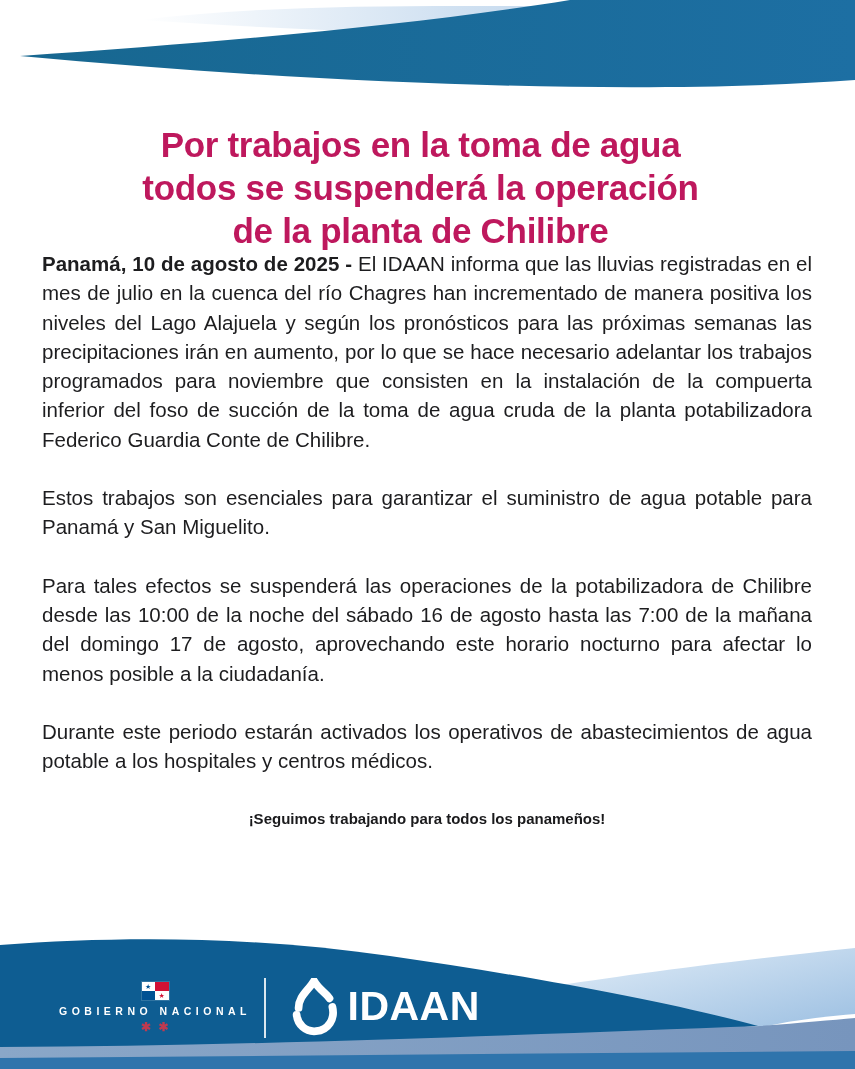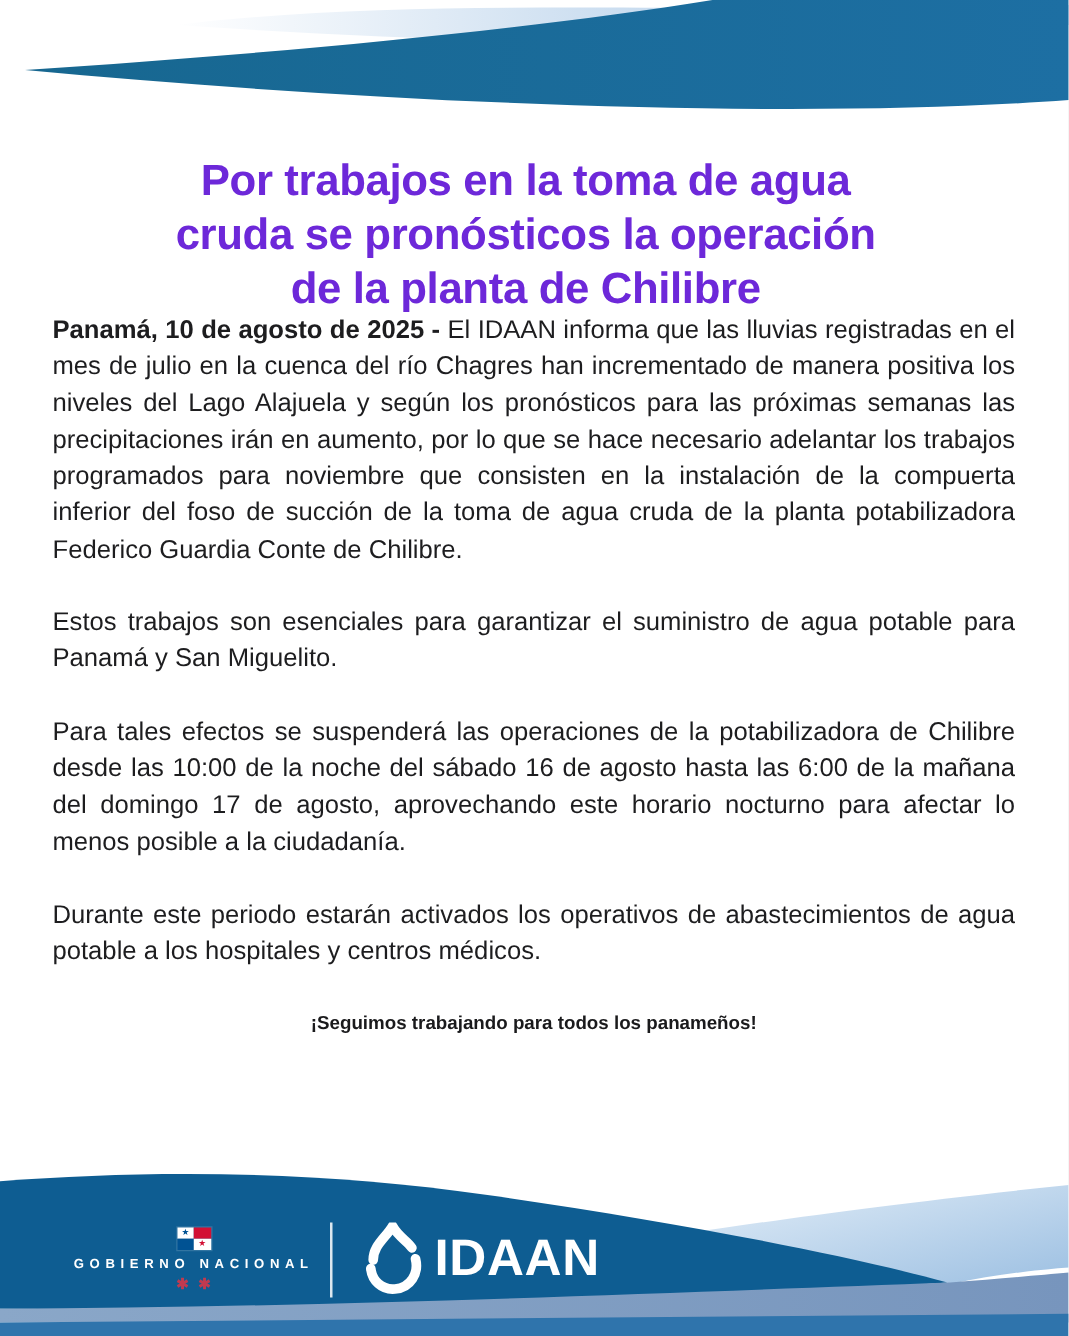--- a/index.html
+++ b/index.html
@@ -19,21 +19,21 @@
     width: 855px; height: 100px;
     display: block;
   }
   
   .title {
     position: absolute;
     top: 100px;
     left: 0;
     width: 841px;
     text-align: center;
-    color: #6d28d9;
+    color: #be185d;
     font-size: 35px;
     line-height: 43px;
     font-weight: 800;
     letter-spacing: -0.3px;
   }
   .title .tline { display: block; }
   
   .body-copy {
     position: absolute;
     top: 249px;
@@ -139,31 +139,31 @@
         <stop offset="0" stop-color="#176790"></stop>
         <stop offset="1" stop-color="#1d6fa3"></stop>
       </linearGradient>
     </defs>
     <path d="M140,20 C340,-4 560,12 855,4 L855,20 C640,42 380,36 140,20 Z" fill="url(#lightWaveGrad)"></path>
     <path d="M20,56 C230,42 420,24 570,0 L855,0 L855,80 C640,96 320,84 20,56 Z" fill="url(#darkWaveGrad)"></path>
   </svg>
 
   <h1 class="title">
     <span class="tline">Por trabajos en la toma de agua</span>
-    <span class="tline">cruda se pronósticos la operación</span>
+    <span class="tline">todos se suspenderá la operación</span>
     <span class="tline">de la planta de Chilibre</span>
   </h1>
 
   <div class="body-copy">
     <p>
       <span class="lead-bold">Panamá, 10 de agosto de 2025 -</span>
       <span>El IDAAN informa que las lluvias registradas en el mes de julio en la cuenca del río Chagres han incrementado de manera positiva los niveles del Lago Alajuela y según los pronósticos para las próximas semanas las precipitaciones irán en aumento, por lo que se hace necesario adelantar los trabajos programados para noviembre que consisten en la instalación de la compuerta inferior del foso de succión de la toma de agua cruda de la planta potabilizadora Federico Guardia Conte de Chilibre.</span>
     </p>
     <p>Estos trabajos son esenciales para garantizar el suministro de agua potable para Panamá y San Miguelito.</p>
-    <p>Para tales efectos se suspenderá las operaciones de la potabilizadora de Chilibre desde las 10:00 de la noche del sábado 16 de agosto hasta las 6:00 de la mañana del domingo 17 de agosto, aprovechando este horario nocturno para afectar lo menos posible a la ciudadanía.</p>
+    <p>Para tales efectos se suspenderá las operaciones de la potabilizadora de Chilibre desde las 10:00 de la noche del sábado 16 de agosto hasta las 7:00 de la mañana del domingo 17 de agosto, aprovechando este horario nocturno para afectar lo menos posible a la ciudadanía.</p>
     <p>Durante este periodo estarán activados los operativos de abastecimientos de agua potable a los hospitales y centros médicos.</p>
     <div class="closing">¡Seguimos trabajando para todos los panameños!</div>
   </div>
 
   <div class="footer">
     <svg class="footer-waves" viewBox="0 0 855 139" aria-hidden="true">
       <defs>
         <linearGradient id="footLightGrad" x1="0" y1="0" x2="1" y2="1">
           <stop offset="0" stop-color="#e3eef8"></stop>
           <stop offset="1" stop-color="#9dc0e2"></stop>

